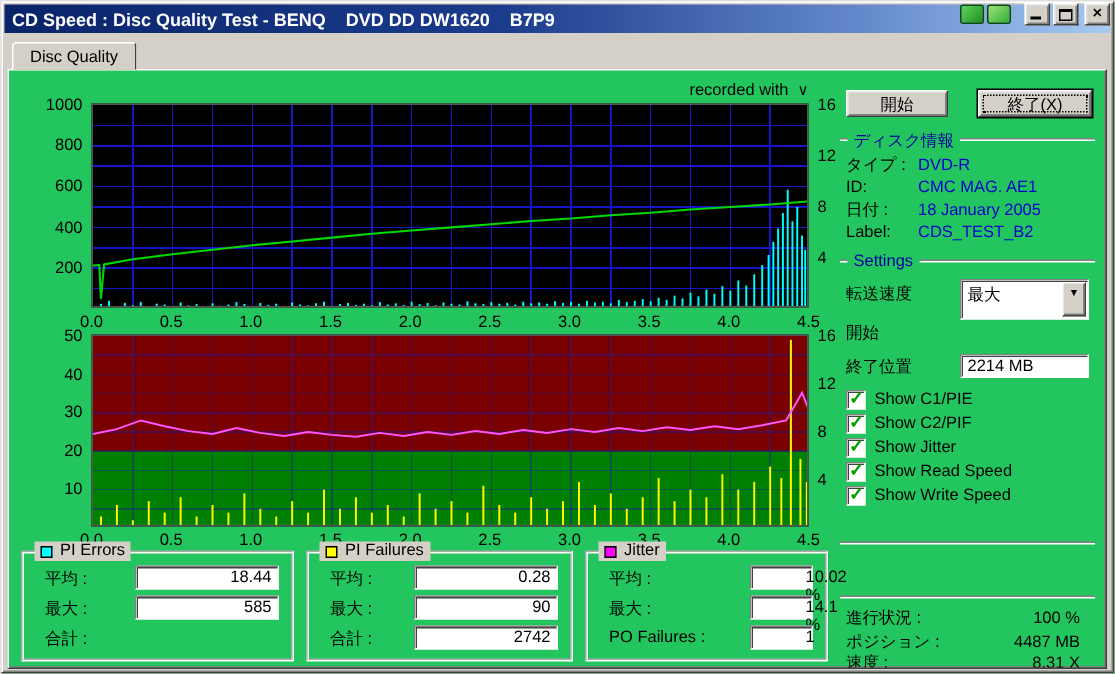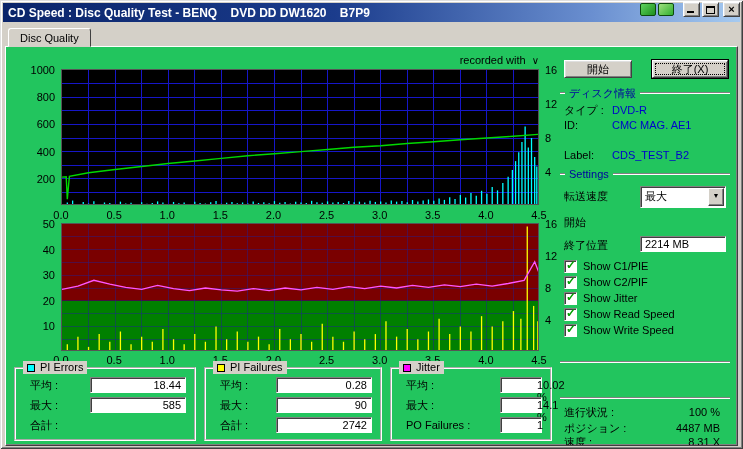--- a/index.html
+++ b/index.html
@@ -65,21 +65,21 @@
     outline:1px dotted #000;outline-offset:-4px;}
   .sechdr{position:absolute;left:4px;right:4px;display:flex;align-items:center;gap:4px;color:#0000a0;font-size:11px;height:12px;}
   .hline{flex:1;height:2px;border-top:1px solid #808080;border-bottom:1px solid #ffffff;}
   .hline.pre{flex:0 0 5px;}
   .rrow{position:absolute;left:8px;right:4px;height:14px;line-height:14px;font-size:11px;}
   .rl{position:absolute;left:0;}
   .rv{position:absolute;left:48px;color:#0000cc;white-space:nowrap;}
   .rvr{position:absolute;right:10px;text-align:right;}
   .fld{position:absolute;left:84px;width:86px;height:16px;background:#fff;border:1px solid;
     border-color:#808080 #ffffff #ffffff #808080;box-shadow:inset 1px 1px 0 #404040;padding:1px 0 0 4px;font-size:11px;}
-  .combo{position:absolute;left:84px;width:86px;height:22px;background:#fff;border:1px solid;
+  .combo{position:absolute;left:84px;width:86px;height:27px;background:#fff;border:1px solid;
     border-color:#808080 #ffffff #ffffff #808080;box-shadow:inset 1px 1px 0 #404040;}
   .combo-val{position:absolute;left:4px;top:2px;font-size:11px;}
   .combo-btn{position:absolute;right:1px;top:1px;bottom:1px;width:16px;background:#d4d0c8;border:1px solid;
     border-color:#ffffff #404040 #404040 #ffffff;box-shadow:inset -1px -1px 0 #808080;text-align:center;}
   .arrow{font-size:7px;line-height:14px;display:block;}
   .cbrow{position:absolute;left:8px;display:flex;align-items:center;gap:6px;height:14px;font-size:11px;}
   .cbox{width:13px;height:13px;background:#fff;border:1px solid;border-color:#808080 #ffffff #ffffff #808080;
     box-shadow:inset 1px 1px 0 #404040;position:relative;flex:none;}
   .check{position:absolute;left:1px;top:-3px;color:#00a000;font-weight:bold;font-size:12px;}
   .sep{position:absolute;left:4px;right:4px;height:2px;border-top:1px solid #808080;border-bottom:1px solid #ffffff;}
@@ -432,20 +432,24 @@
         <span class="hline"></span>
       </div>
       <div class="rrow" style="top:56px">
         <span class="rl">タイプ :</span>
         <span class="rv">DVD-R</span>
       </div>
       <div class="rrow" style="top:71px">
         <span class="rl">ID:</span>
         <span class="rv">CMC MAG. AE1</span>
       </div>
+      <div class="rrow" style="top:86px">
+        <span class="rl">日付 :</span>
+        <span class="rv">18 January 2005</span>
+      </div>
       <div class="rrow" style="top:101px">
         <span class="rl">Label:</span>
         <span class="rv">CDS_TEST_B2</span>
       </div>
 
       <div class="sechdr" style="top:121px">
         <span class="hline pre"></span>
         <span>Settings</span>
         <span class="hline"></span>
       </div>

